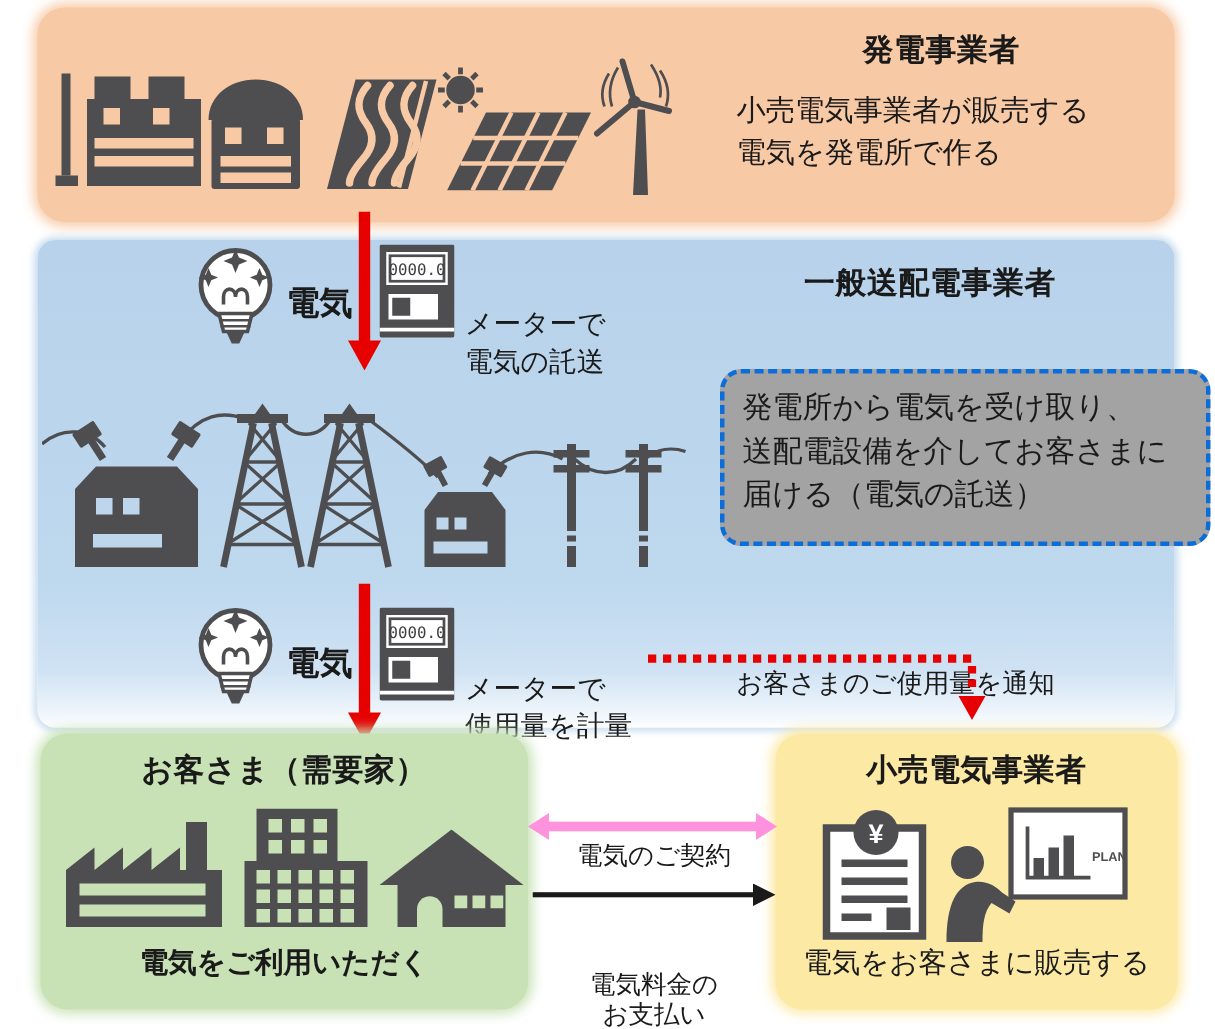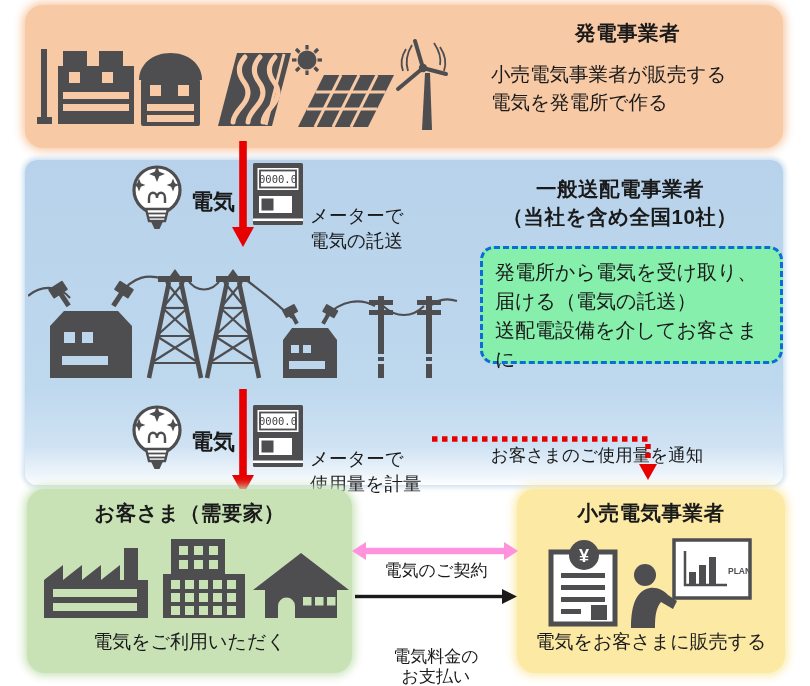--- a/index.html
+++ b/index.html
@@ -13,22 +13,22 @@
   .box-grid{left:25px;top:160px;width:758px;height:325px;border-radius:12px;
     background:linear-gradient(180deg,#b7d2ea 0%,#bed8ee 70%,#cfe2f3 88%,#eef5fb 97%,#fdfeff 100%);
     box-shadow:0 0 5px 2px rgba(185,211,234,.8);}
   .box-customer{left:27px;top:489px;width:325px;height:184px;background:#c8e2b6;box-shadow:0 0 8px 3px rgba(200,226,182,.95);}
   .box-retailer{left:517px;top:489px;width:268px;height:184px;background:#fce9a4;box-shadow:0 0 8px 3px rgba(252,233,164,.95);}
   .ttl{font-size:20.5px;font-weight:600;text-align:center;letter-spacing:.5px;}
   .body-txt{font-size:19.5px;line-height:28px;font-weight:500;}
   .cap{font-size:18.5px;line-height:25px;font-weight:500;margin-top:34px;}
   .small-lbl{font-size:17.5px;font-weight:400;text-align:center;margin-top:41px;}
   .elec{font-size:22px;font-weight:600;}
-  .role-box{left:480px;top:246px;width:303px;height:118px;border:3px dashed #0c6cd8;border-radius:14px;
-    background:#86efac;box-sizing:border-box;padding:9px 12px;}
+  .role-box{left:480px;top:246px;width:327px;height:118px;border:3px dashed #0c6cd8;border-radius:14px;
+    background:#a3a3a3;box-sizing:border-box;padding:9px 12px;}
   .role-box .body-txt{font-size:20px;line-height:29px;}
   .center{text-align:center;}
   svg{display:block;}
 </style>
 </head>
 <body>
 
 <div class="canvas">
 
   <div class="box box-generation"></div>
@@ -111,27 +111,26 @@
         <path d="M22,8 Q14,21 18,34"></path>
       <path d="M50,10 Q58,22 54,34"></path>
         <path d="M44,6 Q52,18 50,28"></path>
     </g>
   </svg>
 
   <div class="box box-grid"></div>
 
   <div class="abs ttl" style="left:455px;top:175px;width:330px;line-height:27.5px;">
     <span style="display:block">一般送配電事業者</span>
-    <span style="display:block">（当社を含め全国10社）</span>
   </div>
 
   <div class="abs role-box">
     <span class="body-txt" style="display:block">発電所から電気を受け取り、</span>
+    <span class="body-txt" style="display:block">送配電設備を介してお客さまに</span>
     <span class="body-txt" style="display:block">届ける（電気の託送）</span>
-    <span class="body-txt" style="display:block">送配電設備を介してお客さまに</span>
   </div>
 
   <svg class="abs" style="left:232px;top:141px" width="22" height="106" viewBox="0 0 22 106">
     <rect x="7.2" y="0" width="7.6" height="88" fill="#e60000"></rect>
       <polygon points="0,86 22,86 11,106" fill="#e60000"></polygon>
   </svg>
 
   <svg class="abs" style="left:127px;top:165px" width="62" height="70" viewBox="0 0 62 70">
     <circle cx="30" cy="25" r="23" fill="#fff" stroke="#4e4e51" stroke-width="3.2"></circle>
     <path d="M22,38 L22,33 C22,26 30,26 30,33 C30,26 38,26 38,33 L38,38" fill="none" stroke="#4e4e51" stroke-width="2.4"></path>
@@ -338,21 +337,21 @@
     <rect x="12" y="30" width="72" height="35" fill="#4e4e51"></rect>
     <polygon points="0,37 48,0 96,37" fill="#4e4e51"></polygon>
     <path d="M25,65 V53 A8.5,8.5 0 0 1 42,53 V65 Z" fill="#c8e2b6"></path>
     <g fill="#c8e2b6">
         <rect x="50" y="44" width="8.5" height="8.5"></rect>
         <rect x="62" y="44" width="8.5" height="8.5"></rect>
         <rect x="74" y="44" width="8.5" height="8.5"></rect>
       </g>
   </svg>
 
-  <div class="abs center" style="left:37px;top:629px;width:305px;font-size:19px;font-weight:400;">電気をご利用いただく</div>
+  <div class="abs center" style="left:37px;top:629px;width:305px;font-size:19px;font-weight:700;">電気をご利用いただく</div>
 
   <div class="box box-retailer"></div>
   <div class="abs ttl" style="left:527px;top:499px;width:248px;">小売電気事業者</div>
 
   <svg class="abs" style="left:548px;top:539px" width="74" height="88" viewBox="0 0 74 88">
     <rect x="3" y="13" width="64" height="72" fill="#fff" stroke="#4e4e51" stroke-width="5"></rect>
     <g fill="#4e4e51">
       <rect x="13" y="34" width="44" height="5"></rect>
         <rect x="13" y="46" width="44" height="5"></rect>
         <rect x="13" y="58" width="44" height="5"></rect>

